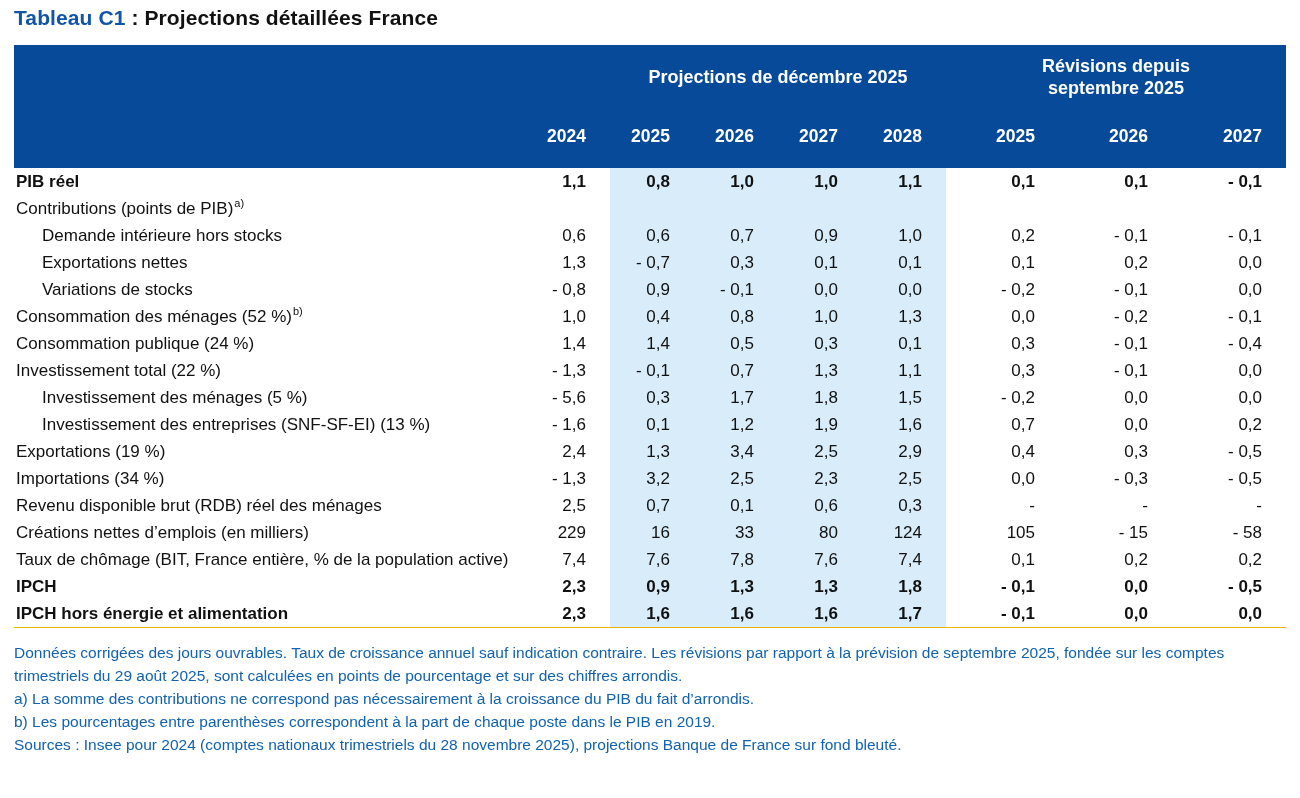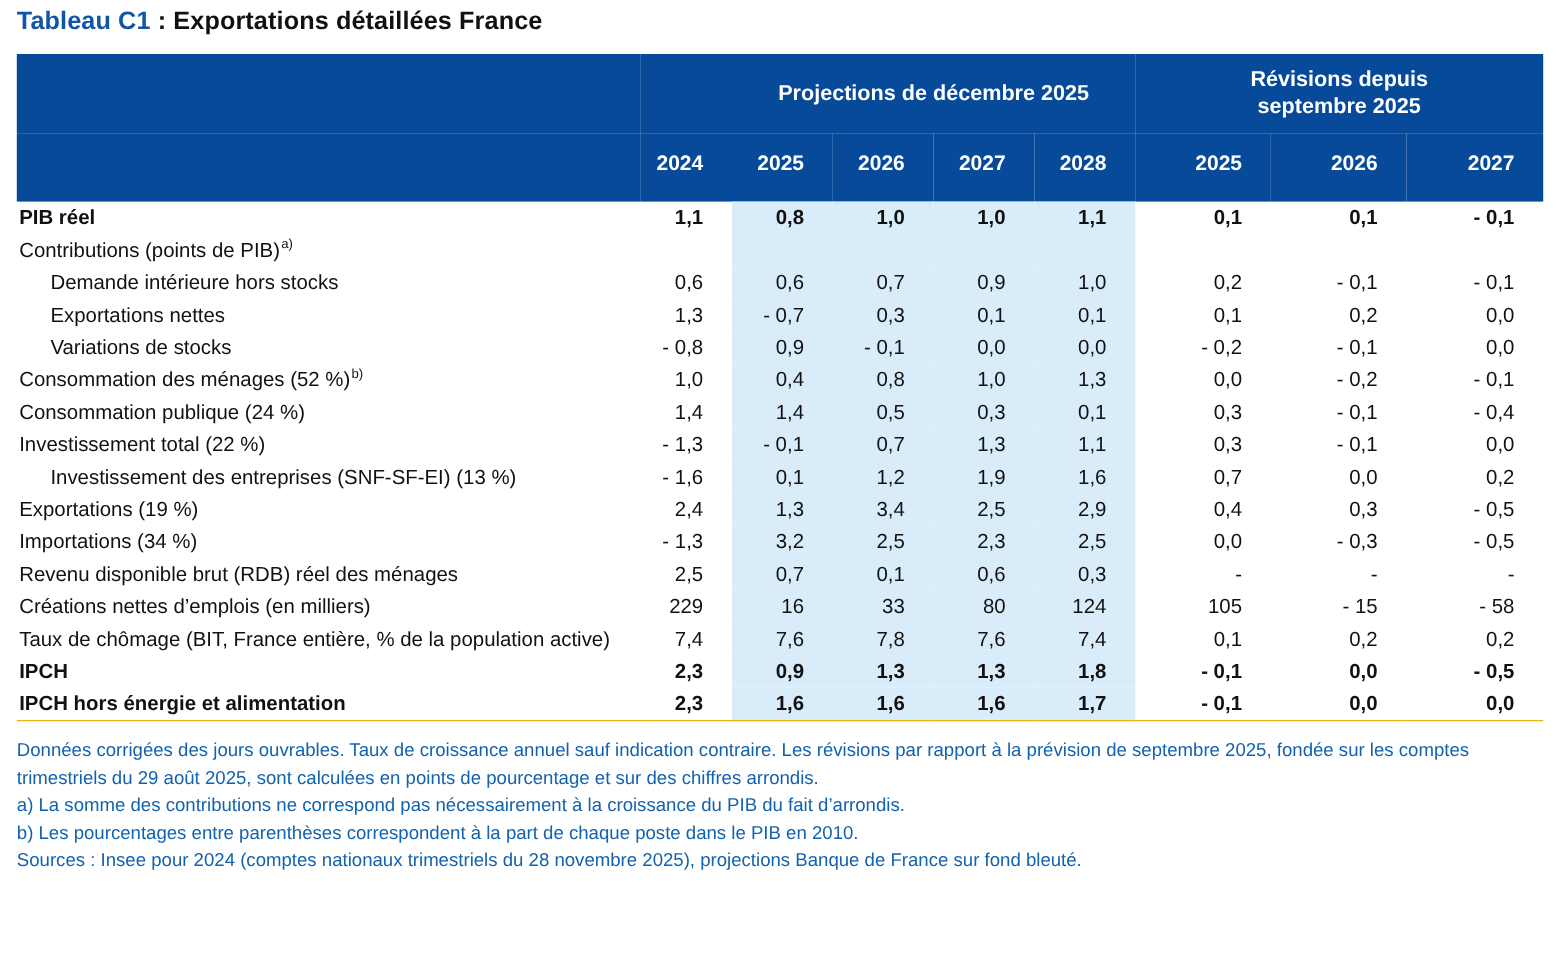--- a/index.html
+++ b/index.html
@@ -42,21 +42,21 @@
   tbody td.label sup { font-size: 11px; line-height: 0; margin-left: 1px; }
 
   .notes { margin-top: 13px; color: #1262ae; font-size: 15.5px; line-height: 23px; }
   .notes p { margin: 0; }
 </style>
 </head>
 <body>
 
 <div class="page">
 
-  <h1 class="title"><span class="t-accent">Tableau C1</span><span> : Exportations détaillées France</span></h1>
+  <h1 class="title"><span class="t-accent">Tableau C1</span><span> : Projections détaillées France</span></h1>
 
   <table class="proj">
     <colgroup>
       <col style="width:520px">
       <col style="width:76px">
       <col style="width:84px">
         <col style="width:84px">
         <col style="width:84px">
         <col style="width:84px">
       <col style="width:113px">
@@ -169,20 +169,31 @@
           <td class="num">- 1,3</td>
           <td class="num shaded">- 0,1</td>
           <td class="num shaded">0,7</td>
           <td class="num shaded">1,3</td>
           <td class="num shaded">1,1</td>
           <td class="num">0,3</td>
           <td class="num">- 0,1</td>
           <td class="num">0,0</td>
         </tr>
         <tr>
+          <td class="label indent"><span>Investissement des ménages (5 %)</span></td>
+          <td class="num">- 5,6</td>
+          <td class="num shaded">0,3</td>
+          <td class="num shaded">1,7</td>
+          <td class="num shaded">1,8</td>
+          <td class="num shaded">1,5</td>
+          <td class="num">- 0,2</td>
+          <td class="num">0,0</td>
+          <td class="num">0,0</td>
+        </tr>
+        <tr>
           <td class="label indent"><span>Investissement des entreprises (SNF-SF-EI) (13 %)</span></td>
           <td class="num">- 1,6</td>
           <td class="num shaded">0,1</td>
           <td class="num shaded">1,2</td>
           <td class="num shaded">1,9</td>
           <td class="num shaded">1,6</td>
           <td class="num">0,7</td>
           <td class="num">0,0</td>
           <td class="num">0,2</td>
         </tr>
@@ -262,17 +273,17 @@
           <td class="num">- 0,1</td>
           <td class="num">0,0</td>
           <td class="num">0,0</td>
         </tr>
       </tbody>
   </table>
 
   <div class="notes">
     <p>Données corrigées des jours ouvrables. Taux de croissance annuel sauf indication contraire. Les révisions par rapport à la prévision de septembre 2025, fondée sur les comptes trimestriels du 29 août 2025, sont calculées en points de pourcentage et sur des chiffres arrondis.</p>
     <p>a) La somme des contributions ne correspond pas nécessairement à la croissance du PIB du fait d’arrondis.</p>
-    <p>b) Les pourcentages entre parenthèses correspondent à la part de chaque poste dans le PIB en 2010.</p>
+    <p>b) Les pourcentages entre parenthèses correspondent à la part de chaque poste dans le PIB en 2019.</p>
     <p>Sources : Insee pour 2024 (comptes nationaux trimestriels du 28 novembre 2025), projections Banque de France sur fond bleuté.</p>
   </div>
 
 </div>
 
 </body></html>

